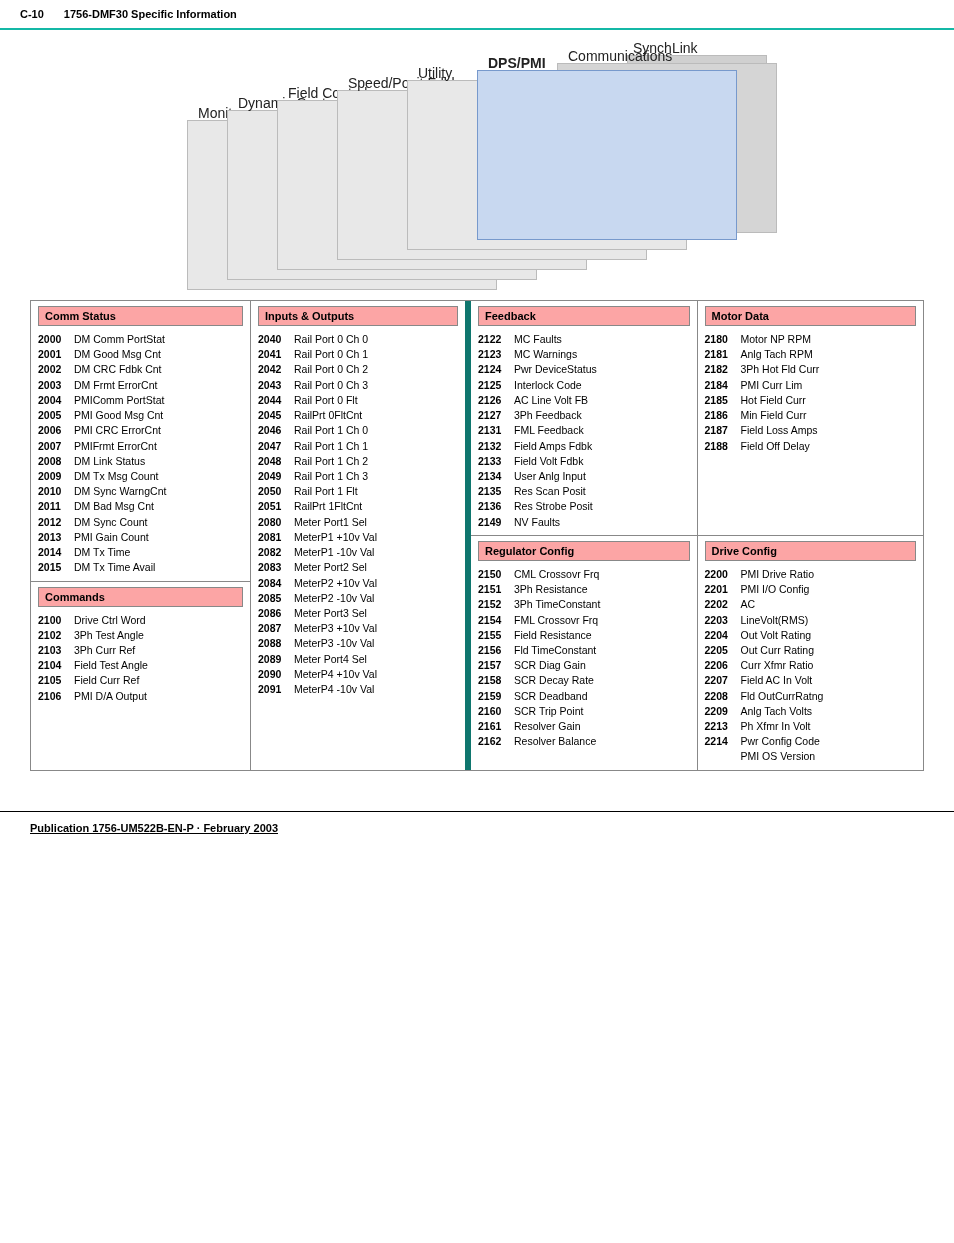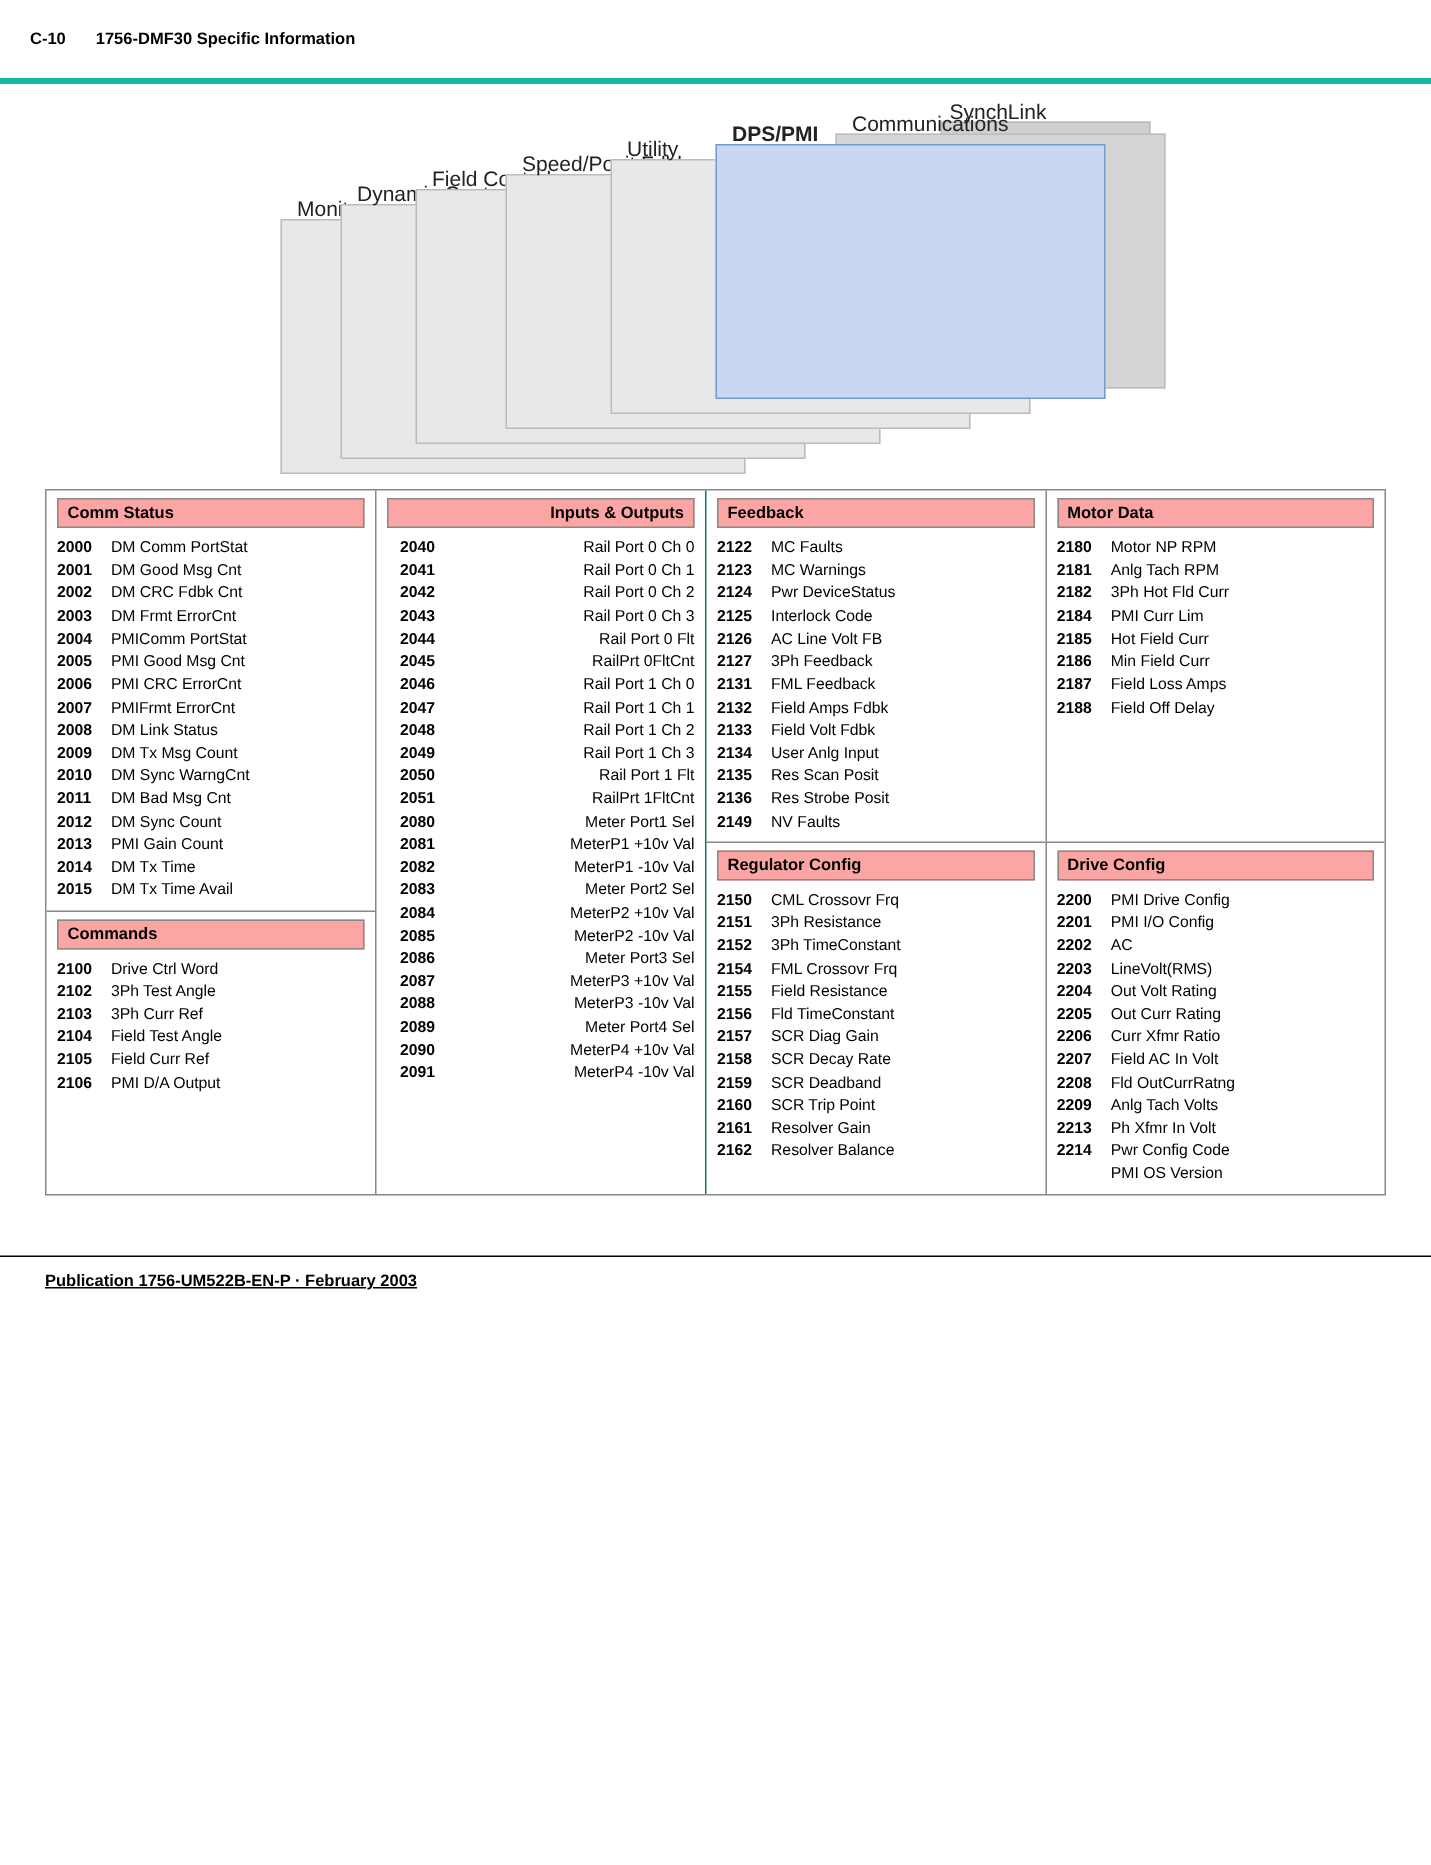--- a/index.html
+++ b/index.html
@@ -8,22 +8,22 @@
       font-size: 11px;
       background: #fff;
       color: #000;
       width: 954px;
       min-height: 1243px;
     }
 
     .page-header {
       display: flex;
       align-items: center;
-      padding: 20px 20px;
-      border-bottom: 4px solid #14b8a6;
+      padding: 8px 20px;
+      border-bottom: 2px solid #14b8a6;
       font-size: 11px;
       text-align: center;
     }
     .page-header-left { font-weight: bold; margin-right: 20px; }
     .page-header-title { font-weight: bold; }
 
     .page-content {
       padding: 10px 30px 20px 30px;
     }
 
@@ -105,25 +105,24 @@
       flex-shrink: 0;
     }
     .left-panel-top {
       border-bottom: 1px solid #888;
       padding: 5px 7px;
     }
     .left-panel-bottom {
       padding: 5px 7px;
     }
     .mid-panel {
-      border-right: 1px solid #0f766e;
+      border-right: 6px solid #0f766e;
       padding: 5px 7px;
       width: 220px;
       flex-shrink: 0;
-      text-align: right;
     }
     .right-section {
       display: flex;
       flex-direction: column;
       flex: 1;
     }
   </style>
 </head>
 <body>
 
@@ -533,21 +532,21 @@
                 <span class="data-label">Resolver Balance</span>
               </div>
             </div>
         </div>
 
         <div style="flex:1;padding:5px 7px;">
           <div class="panel-header">Drive Config</div>
           <div id="drive-config-items">
               <div class="data-item">
                 <span class="data-num">2200</span>
-                <span class="data-label">PMI Drive Config</span>
+                <span class="data-label">PMI Drive Ratio</span>
               </div>
               <div class="data-item">
                 <span class="data-num">2201</span>
                 <span class="data-label">PMI I/O Config</span>
               </div>
               <div class="data-item">
                 <span class="data-num">2202</span>
                 <span class="data-label">AC</span>
               </div>
               <div class="data-item">

